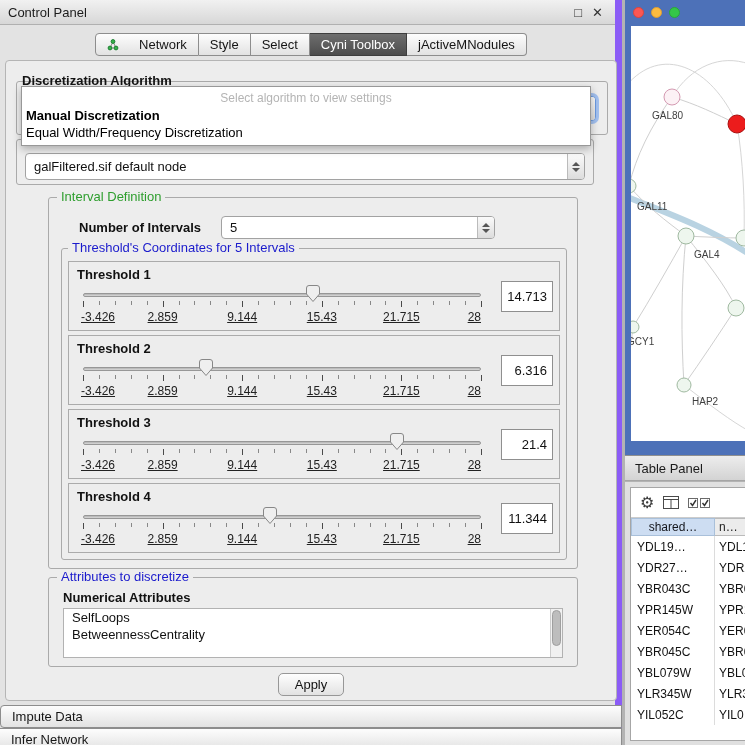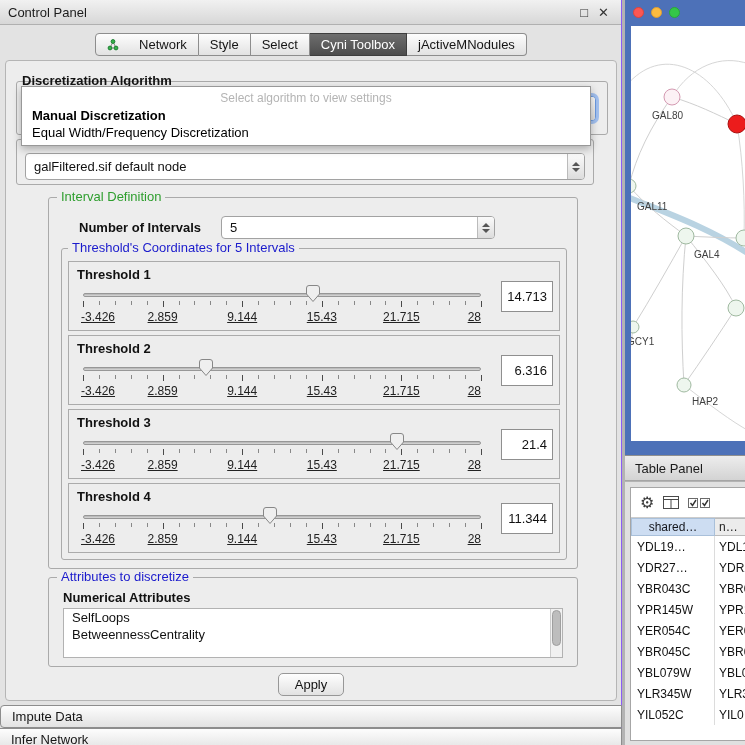--- a/index.html
+++ b/index.html
@@ -1,20 +1,20 @@
 <!DOCTYPE html>
 <html><head>
 <meta charset="utf-8">
 <style>
 *{box-sizing:border-box;margin:0;padding:0;}
 html,body{width:745px;height:745px;}
 body{position:relative;background:#b3b3b3;font-family:"Liberation Sans",sans-serif;overflow:hidden;}
 
 
-.cp-window{position:absolute;left:0;top:0;width:622px;height:745px;background:#e3e3e3;border-right:1px solid #8b5cf6;}
+.cp-window{position:absolute;left:0;top:0;width:622px;height:745px;background:#e3e3e3;border-right:7px solid #8b5cf6;}
 .cp-header{height:25px;background:linear-gradient(#f1f1f1,#d7d7d7);border-bottom:1px solid #b0b0b0;display:flex;align-items:center;}
 .cp-title{flex:1;font-size:13px;color:#1b1b1b;padding-left:8px;}
 .win-icons{display:flex;gap:10px;padding-right:12px;color:#333;font-size:13px;}
 .win-icons span{cursor:default;line-height:1;}
 
 .top-tabbar{position:absolute;top:33px;left:0;width:622px;display:flex;justify-content:center;}
 .bottom-tabbar{position:absolute;top:705px;left:0;width:622px;display:flex;justify-content:center;flex-direction:column;}
 .tab{font-size:13px;color:#151515;padding:4px 11px;background:linear-gradient(#fdfdfd,#e2e2e2);border:1px solid #8d8d8d;border-left:none;display:flex;align-items:center;gap:20px;white-space:nowrap;height:23px;}
 .tab:first-child{border-left:1px solid #8d8d8d;border-radius:4px 0 0 4px;}
 .tab:last-child{border-radius:0 4px 4px 0;}
@@ -35,21 +35,21 @@
 .combo .stepper{width:17px;align-self:stretch;border-left:1px solid #bbb;background:linear-gradient(#fbfbfb,#dcdcdc);display:flex;flex-direction:column;align-items:center;justify-content:center;gap:2px;border-radius:0 3px 3px 0;}
 .stepper i{display:block;width:0;height:0;border-left:4px solid transparent;border-right:4px solid transparent;}
 .stepper i.up{border-bottom:4px solid #555;}
 .stepper i.down{border-top:4px solid #555;}
 .combo.focused{border-color:#6a9ae0;box-shadow:0 0 0 3px rgba(100,155,240,.55);}
 .combo.algo-combo{left:18px;top:35px;width:572px;height:25px;z-index:2;}
 
 
 .dropdown{position:absolute;left:15px;top:25px;width:570px;background:#fff;border:1px solid #989898;box-shadow:0 3px 8px rgba(0,0,0,.28);z-index:50;padding-bottom:4px;}
 .dd-placeholder{text-align:center;color:#b4b4b4;font-size:12px;padding:4px 0 2px;}
-.dd-option{font-size:13px;color:#000;padding:1px 10px;}
+.dd-option{font-size:13px;color:#000;padding:1px 4px;}
 .dd-option.first{font-weight:bold;}
 
 
 .fbox.tdata{left:10px;top:78px;width:578px;height:46px;}
 .combo.tdata-combo{left:8px;top:13px;right:8px;height:27px;}
 
 
 .fbox.interval{left:42px;top:136px;width:530px;height:372px;}
 .num-label{position:absolute;left:30px;top:22px;font-size:13px;font-weight:bold;color:#111;}
 .combo.num-combo{left:172px;top:18px;width:274px;height:23px;}

